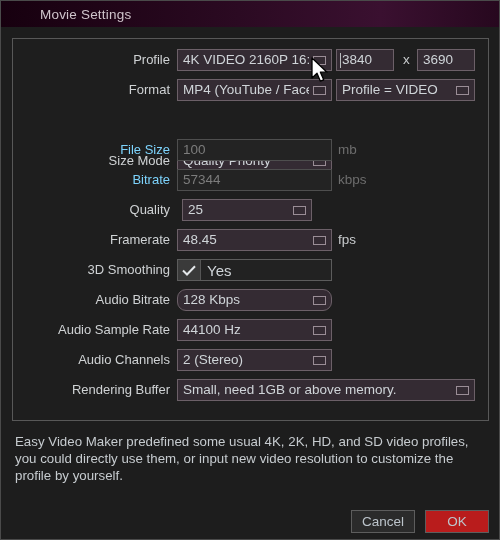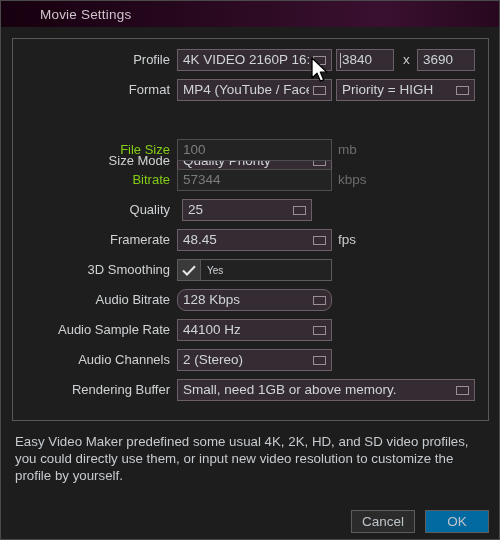--- a/index.html
+++ b/index.html
@@ -78,21 +78,21 @@
   .lbl {
     position: absolute;
     left: 0;
     width: 157px;
     text-align: right;
     font-size: 13px;
     color: #cfd2d4;
     white-space: nowrap;
     line-height: 22px;
   }
-  .lbl.dim { color: #84cc16; }
+  .lbl.dim { color: #7dd3fc; }
 
   
   .ctl {
     position: absolute;
     box-sizing: border-box;
     height: 22px;
     border: 1px solid #6c6068;
     background: #342b33;
     color: #cfd4d8;
     font-size: 13.5px;
@@ -159,21 +159,21 @@
     width: 22px;
     height: 20px;
     background: #3a3a3a;
     border-right: 1px solid #555;
     display: flex;
     align-items: center;
     justify-content: center;
     flex: 0 0 auto;
   }
   .chk-label {
-    font-size: 10px;
+    font-size: 15px;
     color: #cfd4d8;
     padding-left: 6px;
   }
 
   
   #info {
     position: absolute;
     left: 14px;
     top: 432px;
     width: 470px;
@@ -190,21 +190,21 @@
     border: 1px solid #5d5d5d;
     background: #2b2b2b;
     color: #bcc4cb;
     font-size: 13.5px;
     display: flex;
     align-items: center;
     justify-content: center;
     cursor: pointer;
   }
   #btn-cancel { left: 350px; top: 509px; width: 64px; }
-  #btn-ok     { left: 424px; top: 509px; width: 64px; background:#0369a1; }
+  #btn-ok     { left: 424px; top: 509px; width: 64px; background:#b91c1c; }
 
   
   #cursor {
     position: absolute;
     left: 309px;
     top: 56px;
     width: 20px;
     height: 28px;
     pointer-events: none;
   }
@@ -241,21 +241,21 @@
       </div>
     </div>
 
     <div class="row" style="top:40px;">
       <span class="lbl">Format</span>
       <div class="ctl" style="left:164px; width:155px;">
         <span class="txt">MP4 (YouTube / Facebook)</span>
         <span class="ddmark"></span>
       </div>
       <div class="ctl" style="left:323px; width:139px;">
-        <span class="txt">Priority = HIGH</span>
+        <span class="txt">Profile = VIDEO</span>
         <span class="ddmark"></span>
       </div>
     </div>
 
     <div class="row" style="top:70px;margin-top:41px;">
       <span class="lbl">Size Mode</span>
       <div class="ctl" style="left:164px; width:155px;justify-content:flex-end;">
         <span class="txt">Quality Priority</span>
         <span class="ddmark"></span>
       </div>

